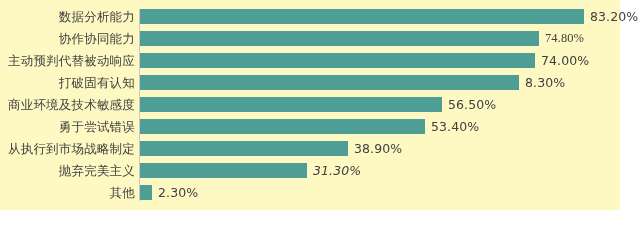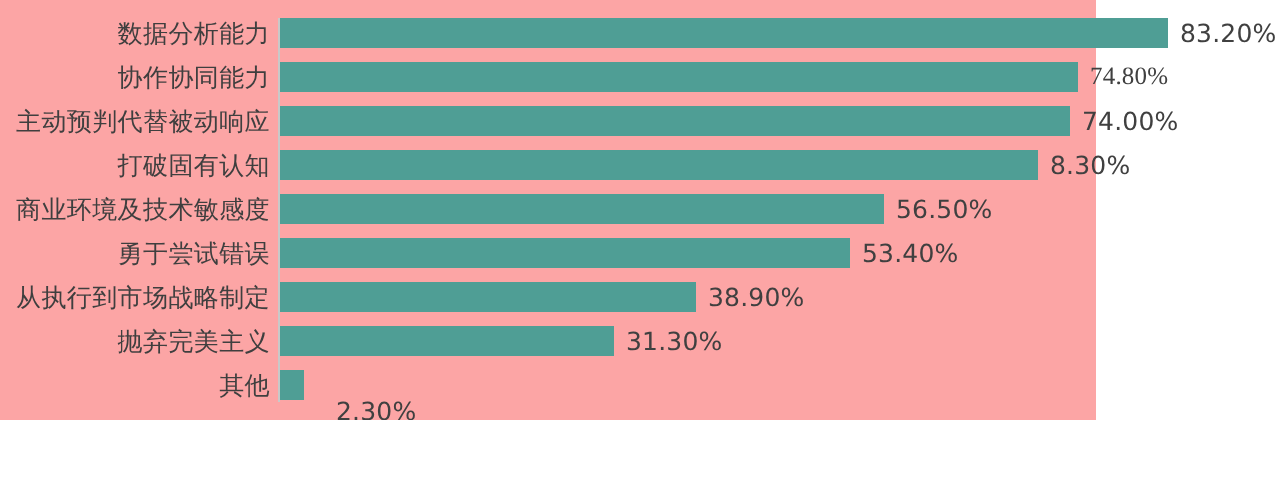--- a/index.html
+++ b/index.html
@@ -9,23 +9,23 @@
   }
   body {
     width: 640px;
     height: 210px;
     overflow: hidden;
     font-family: "DejaVu Sans", "Liberation Sans", sans-serif;
   }
 
   #chart-root {
     position: relative;
-    width: 548px;
+    width: 620px;
     height: 210px;
-    background: #fca5a5;
+    background: #fef9c3;
     box-sizing: border-box;
   }
 
   
   #axis-line {
     position: absolute;
     left: 139px;
     top: 9px;
     width: 1px;
     height: 192px;
@@ -135,23 +135,23 @@
         <div class="bar-track" style="width: 208px;">
           <span class="bar-fill" style="background: rgb(79, 158, 149); width: 100%;"></span>
         </div>
         <div class="value-label" style="left: 354px;">38.90%</div>
       </div>
       <div class="bar-row">
         <div class="cat-label">抛弃完美主义</div>
         <div class="bar-track" style="width: 167px;">
           <span class="bar-fill" style="background: rgb(79, 158, 149); width: 100%;"></span>
         </div>
-        <div class="value-label" style="left: 313px;">31.30%</div>
+        <div class="value-label" style="left: 313px; font-style: italic;">31.30%</div>
       </div>
       <div class="bar-row">
         <div class="cat-label">其他</div>
         <div class="bar-track" style="width: 12px;">
           <span class="bar-fill" style="background: rgb(79, 158, 149); width: 100%;"></span>
         </div>
-        <div class="value-label" style="left: 168px; margin-top: 13px;">2.30%</div>
+        <div class="value-label" style="left: 158px;">2.30%</div>
       </div>
     </div>
 </div>
 
 </body></html>

